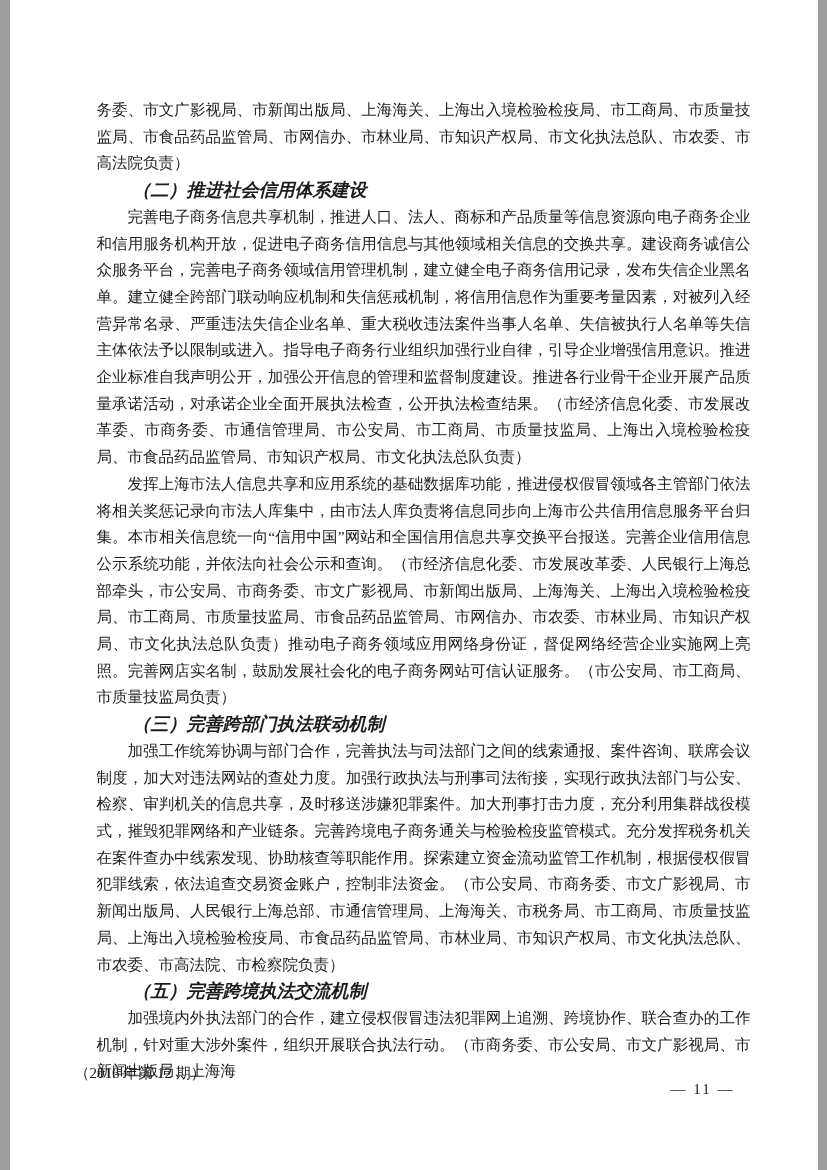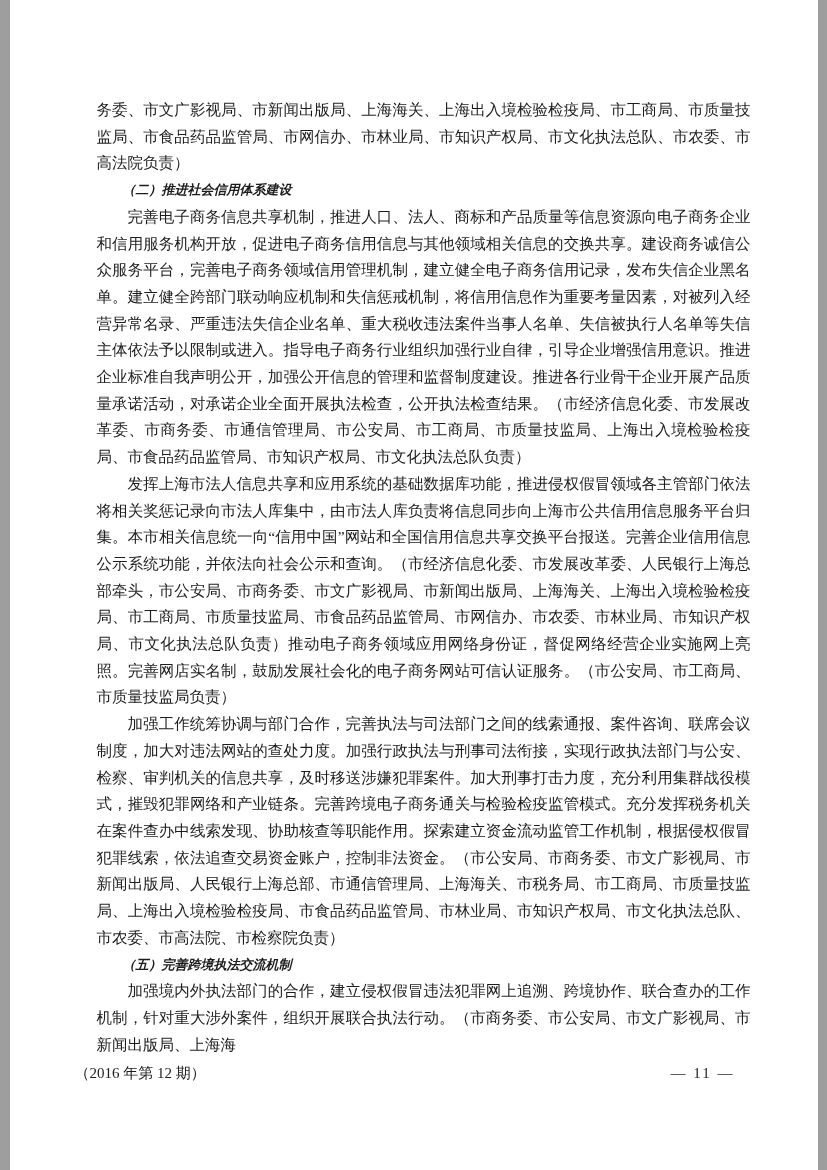--- a/index.html
+++ b/index.html
@@ -31,21 +31,21 @@
     padding: 0;
   }
   .para {
     text-indent: 2em;
   }
   .para-cont {
     text-indent: 0;
   }
   .section-heading {
     margin: 0;
-    font-size: 13px;
+    font-size: 18px;
     font-weight: 600;
     font-style: italic;
     text-indent: 2em;
     line-height: 26.7px;
   }
   .footer {
     position: absolute;
     left: 87px;
     top: 1060px;
     width: 654px;
@@ -53,33 +53,34 @@
     line-height: 27px;
     font-size: 15px;
   }
   .issue {
     display: inline-block;
     transform: translateX(-22px);
   }
   .page-number {
     position: absolute;
     right: 16px;
-    top: 0;
+    top: 16px;
     letter-spacing: 2px;
   }
 </style>
 </head>
 <body>
 
 <div class="page">
   <div class="content">
     <p class="para-cont">务委、市文广影视局、市新闻出版局、上海海关、上海出入境检验检疫局、市工商局、市质量技监局、市食品药品监管局、市网信办、市林业局、市知识产权局、市文化执法总队、市农委、市高法院负责）</p>
     <p class="section-heading">（二）推进社会信用体系建设</p>
     <p class="para">完善电子商务信息共享机制，推进人口、法人、商标和产品质量等信息资源向电子商务企业和信用服务机构开放，促进电子商务信用信息与其他领域相关信息的交换共享。建设商务诚信公众服务平台，完善电子商务领域信用管理机制，建立健全电子商务信用记录，发布失信企业黑名单。建立健全跨部门联动响应机制和失信惩戒机制，将信用信息作为重要考量因素，对被列入经营异常名录、严重违法失信企业名单、重大税收违法案件当事人名单、失信被执行人名单等失信主体依法予以限制或进入。指导电子商务行业组织加强行业自律，引导企业增强信用意识。推进企业标准自我声明公开，加强公开信息的管理和监督制度建设。推进各行业骨干企业开展产品质量承诺活动，对承诺企业全面开展执法检查，公开执法检查结果。（市经济信息化委、市发展改革委、市商务委、市通信管理局、市公安局、市工商局、市质量技监局、上海出入境检验检疫局、市食品药品监管局、市知识产权局、市文化执法总队负责）</p>
     <p class="para">发挥上海市法人信息共享和应用系统的基础数据库功能，推进侵权假冒领域各主管部门依法将相关奖惩记录向市法人库集中，由市法人库负责将信息同步向上海市公共信用信息服务平台归集。本市相关信息统一向“信用中国”网站和全国信用信息共享交换平台报送。完善企业信用信息公示系统功能，并依法向社会公示和查询。（市经济信息化委、市发展改革委、人民银行上海总部牵头，市公安局、市商务委、市文广影视局、市新闻出版局、上海海关、上海出入境检验检疫局、市工商局、市质量技监局、市食品药品监管局、市网信办、市农委、市林业局、市知识产权局、市文化执法总队负责）推动电子商务领域应用网络身份证，督促网络经营企业实施网上亮照。完善网店实名制，鼓励发展社会化的电子商务网站可信认证服务。（市公安局、市工商局、市质量技监局负责）</p>
+    <p class="section-heading">（三）完善跨部门执法联动机制</p>
     <p class="para">加强工作统筹协调与部门合作，完善执法与司法部门之间的线索通报、案件咨询、联席会议制度，加大对违法网站的查处力度。加强行政执法与刑事司法衔接，实现行政执法部门与公安、检察、审判机关的信息共享，及时移送涉嫌犯罪案件。加大刑事打击力度，充分利用集群战役模式，摧毁犯罪网络和产业链条。完善跨境电子商务通关与检验检疫监管模式。充分发挥税务机关在案件查办中线索发现、协助核查等职能作用。探索建立资金流动监管工作机制，根据侵权假冒犯罪线索，依法追查交易资金账户，控制非法资金。（市公安局、市商务委、市文广影视局、市新闻出版局、人民银行上海总部、市通信管理局、上海海关、市税务局、市工商局、市质量技监局、上海出入境检验检疫局、市食品药品监管局、市林业局、市知识产权局、市文化执法总队、市农委、市高法院、市检察院负责）</p>
     <p class="section-heading">（五）完善跨境执法交流机制</p>
     <p class="para">加强境内外执法部门的合作，建立侵权假冒违法犯罪网上追溯、跨境协作、联合查办的工作机制，针对重大涉外案件，组织开展联合执法行动。（市商务委、市公安局、市文广影视局、市新闻出版局、上海海</p>
   </div>
 
   <div class="footer">
     <span class="issue">（2016 年第 12 期）</span>
     <span class="page-number">— 11 —</span>
   </div>
 </div>

